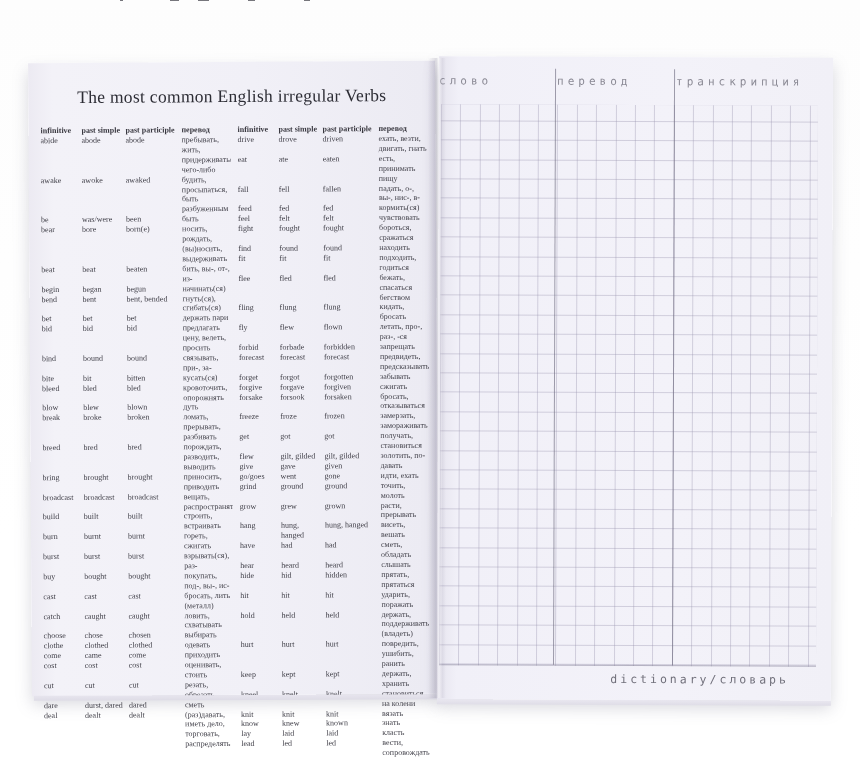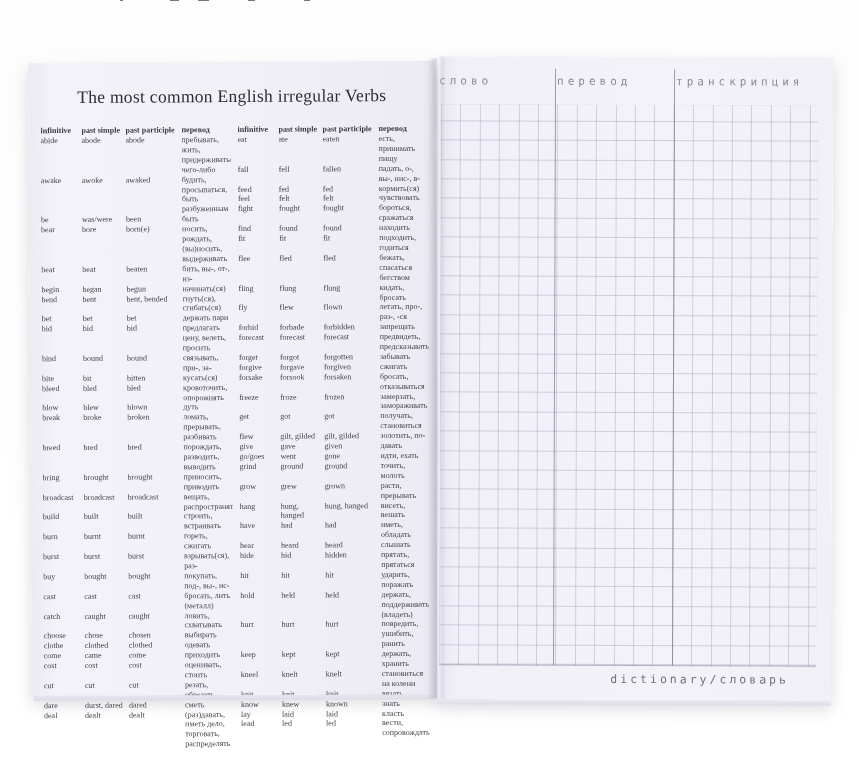--- a/index.html
+++ b/index.html
@@ -310,20 +310,26 @@
 
         <div class="vgroup">
           <div class="vhead">
             <div class="vcell">infinitive</div>
             <div class="vcell">past simple</div>
             <div class="vcell">past participle</div>
             <div class="vcell">перевод</div>
           </div>
           <div>
               <div class="vrow">
+                <div class="vcell">drive</div>
+                <div class="vcell">drove</div>
+                <div class="vcell">driven</div>
+                <div class="vcell">ехать, везти, двигать, гнать</div>
+              </div>
+              <div class="vrow">
                 <div class="vcell">eat</div>
                 <div class="vcell">ate</div>
                 <div class="vcell">eaten</div>
                 <div class="vcell">есть, принимать пищу</div>
               </div>
               <div class="vrow">
                 <div class="vcell">fall</div>
                 <div class="vcell">fell</div>
                 <div class="vcell">fallen</div>
                 <div class="vcell">падать, о-, вы-, нис-, в-</div>
@@ -451,21 +457,21 @@
               <div class="vrow">
                 <div class="vcell">hang</div>
                 <div class="vcell">hung, hanged</div>
                 <div class="vcell">hung, hanged</div>
                 <div class="vcell">висеть, вешать</div>
               </div>
               <div class="vrow">
                 <div class="vcell">have</div>
                 <div class="vcell">had</div>
                 <div class="vcell">had</div>
-                <div class="vcell">иметь, обладать</div>
+                <div class="vcell">сметь, обладать</div>
               </div>
               <div class="vrow">
                 <div class="vcell">hear</div>
                 <div class="vcell">heard</div>
                 <div class="vcell">heard</div>
                 <div class="vcell">слышать</div>
               </div>
               <div class="vrow">
                 <div class="vcell">hide</div>
                 <div class="vcell">hid</div>

